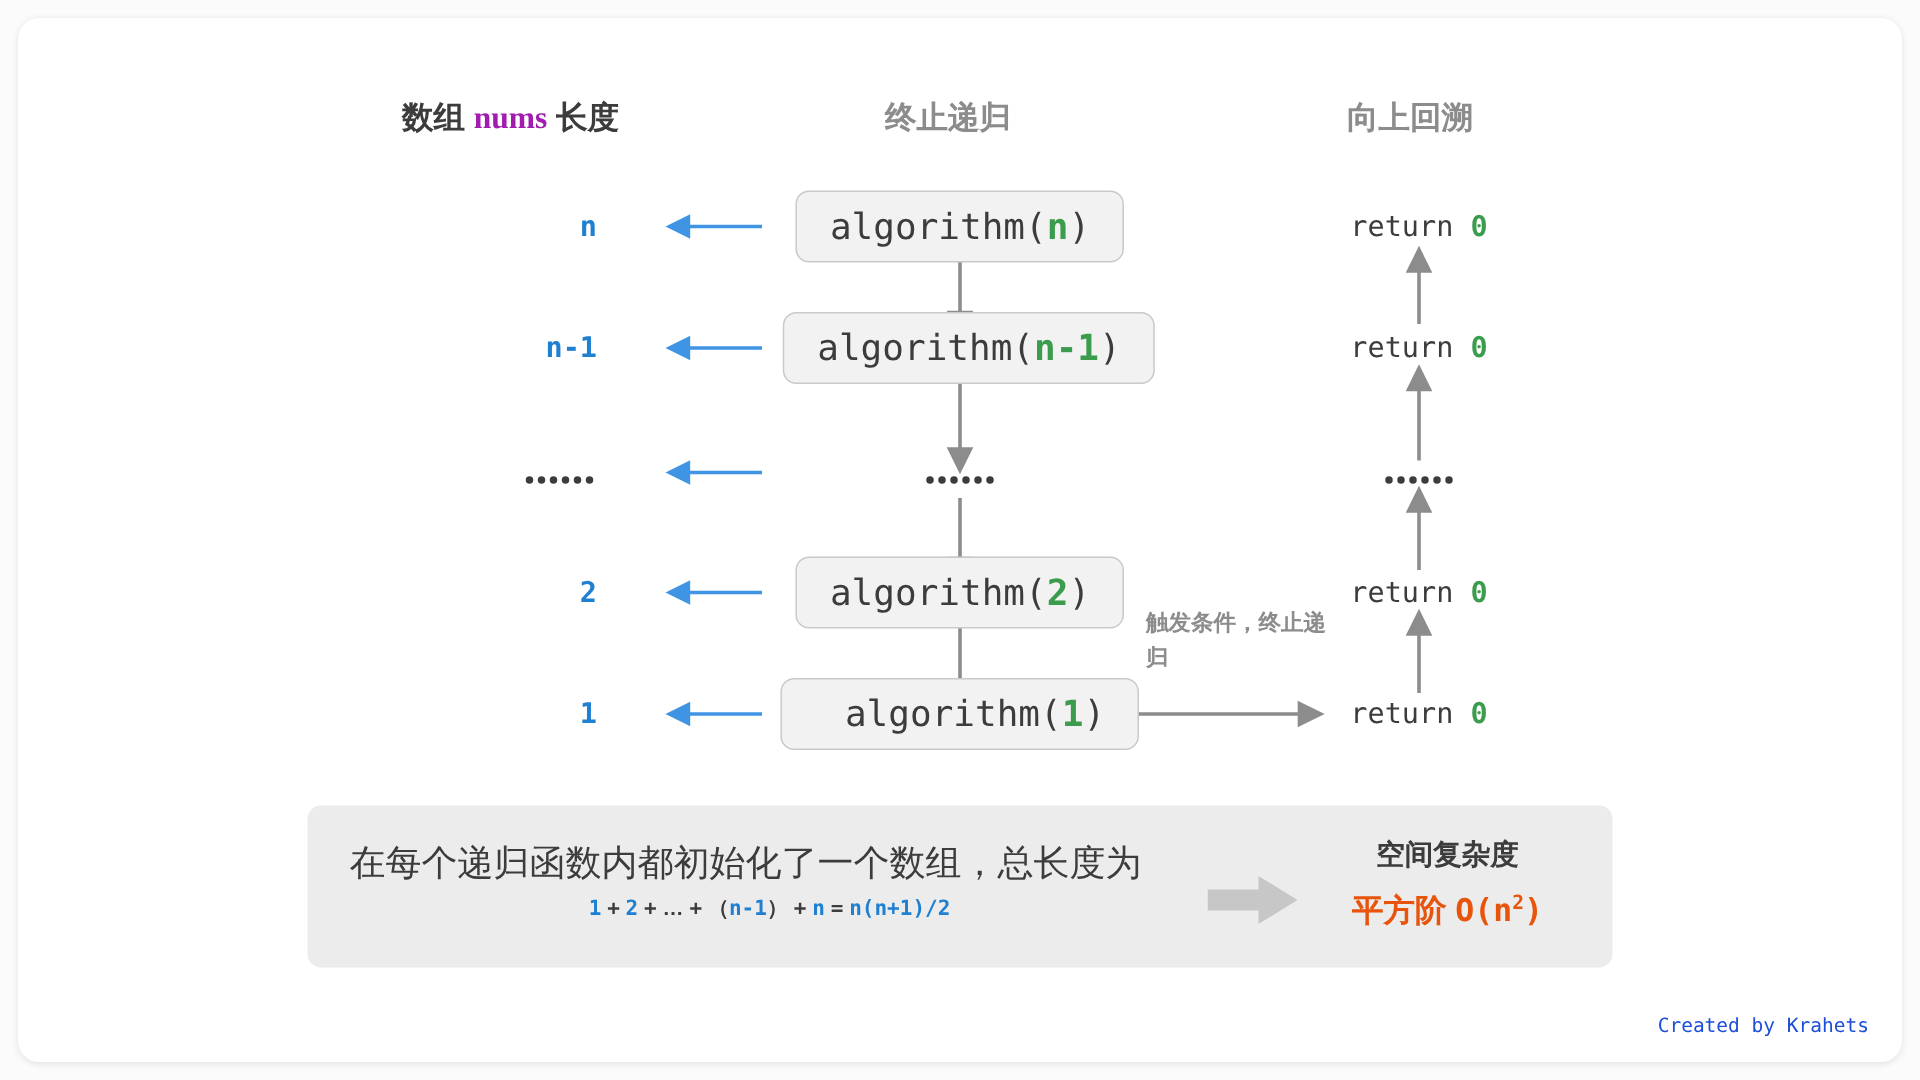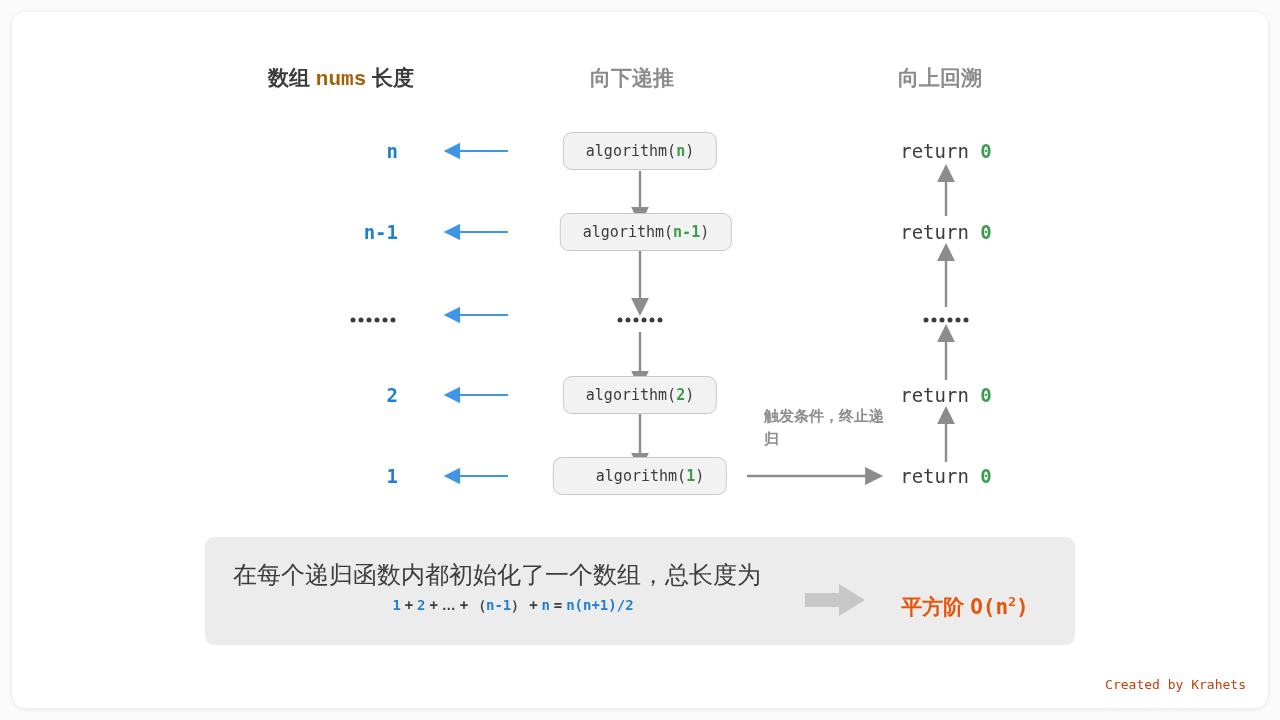--- a/index.html
+++ b/index.html
@@ -20,21 +20,21 @@
   .stage{position:absolute;left:0;top:0;width:1256px;height:696px;}
 
   
   .hdr{
     position:absolute;
     font-size:21px;font-weight:bold;
     white-space:nowrap;
   }
   .hdr-dark{color:#3c3c3c;}
   .hdr-gray{color:#8c8c8c;}
-  .hdr .blue{color:#a16207;font-family:Liberation Mono, monospace;}
+  .hdr .blue{color:#a21caf;font-family:Liberation Serif, serif;}
 
   #hdr-left{left:256px;top:52px;}
   #hdr-mid{left:578px;top:52px;}
   #hdr-right{left:886px;top:52px;}
 
   
   .lenval{
     position:absolute;
     right:0;
     width:120px;
@@ -58,21 +58,21 @@
 
   
   .callbox{
     position:absolute;
     transform:translate(-50%,-50%);
     background:#f2f2f2;
     border:1px solid #c9c9c9;
     border-radius:9px;
     padding:9px 22px;
     font-family:"DejaVu Sans Mono", monospace;
-    font-size:15px;
+    font-size:24px;
     color:#3c3c3c;
     white-space:nowrap;
   }
   .callbox .arg{color:#3c9c4e;font-weight:bold;}
 
   
   .ret{
     position:absolute;
     transform:translate(-50%,-50%);
     font-family:"DejaVu Sans Mono", monospace;
@@ -142,21 +142,21 @@
   }
   #panel-complexity .mono{font-family:"DejaVu Sans Mono", monospace;}
   #panel-complexity sup{font-size:0.62em;vertical-align:super;}
 
   
   #footer{
     position:absolute;
     right:22px;bottom:16px;
     font-family:"DejaVu Sans Mono", monospace;
     font-size:13px;
-    color:#c2410c;
+    color:#1d4ed8;
     white-space:nowrap;
   }
 </style>
 </head>
 <body>
 
 <div class="card">
   <div class="stage">
 
     <svg class="conn" viewBox="0 0 1256 696">
@@ -192,21 +192,21 @@
         <path d="M496,383 L440,383"></path>
         <path d="M496,464 L440,464"></path>
       </g>
     </svg>
 
     <div class="hdr hdr-dark" id="hdr-left">
       <span>数组</span>
       <span class="blue">nums</span>
       <span>长度</span>
     </div>
-    <div class="hdr hdr-gray" id="hdr-mid">向下递推</div>
+    <div class="hdr hdr-gray" id="hdr-mid">终止递归</div>
     <div class="hdr hdr-gray" id="hdr-right">向上回溯</div>
 
     <div class="lencol" style="top:139px;">
       <div class="lenval">n</div>
     </div>
     <div class="callbox" style="left:628px;top:139px;">
       <span>algorithm(</span><span class="arg">n</span><span>)</span>
     </div>
     <div class="ret" style="left:934px;top:139px;">
       <span>return</span>
@@ -286,20 +286,21 @@
         <span class="op">+</span>
         <span class="b">n</span>
         <span class="op">=</span>
         <span class="b">n(n+1)/2</span>
       </div>
 
       <svg class="blockarrow" width="62" height="34" viewBox="0 0 62 34">
         <path d="M0,10 L34,10 L34,1 L60,17 L34,33 L34,24 L0,24 Z" fill="#c7c7c7"></path>
       </svg>
 
+      <div id="panel-label">空间复杂度</div>
       <div id="panel-complexity">
         <span>平方阶</span>
         <span class="mono"><span>O(n</span><sup>2</sup><span>)</span></span>
       </div>
     </div>
 
     <div id="footer">Created by Krahets</div>
 
   </div>
 </div>

